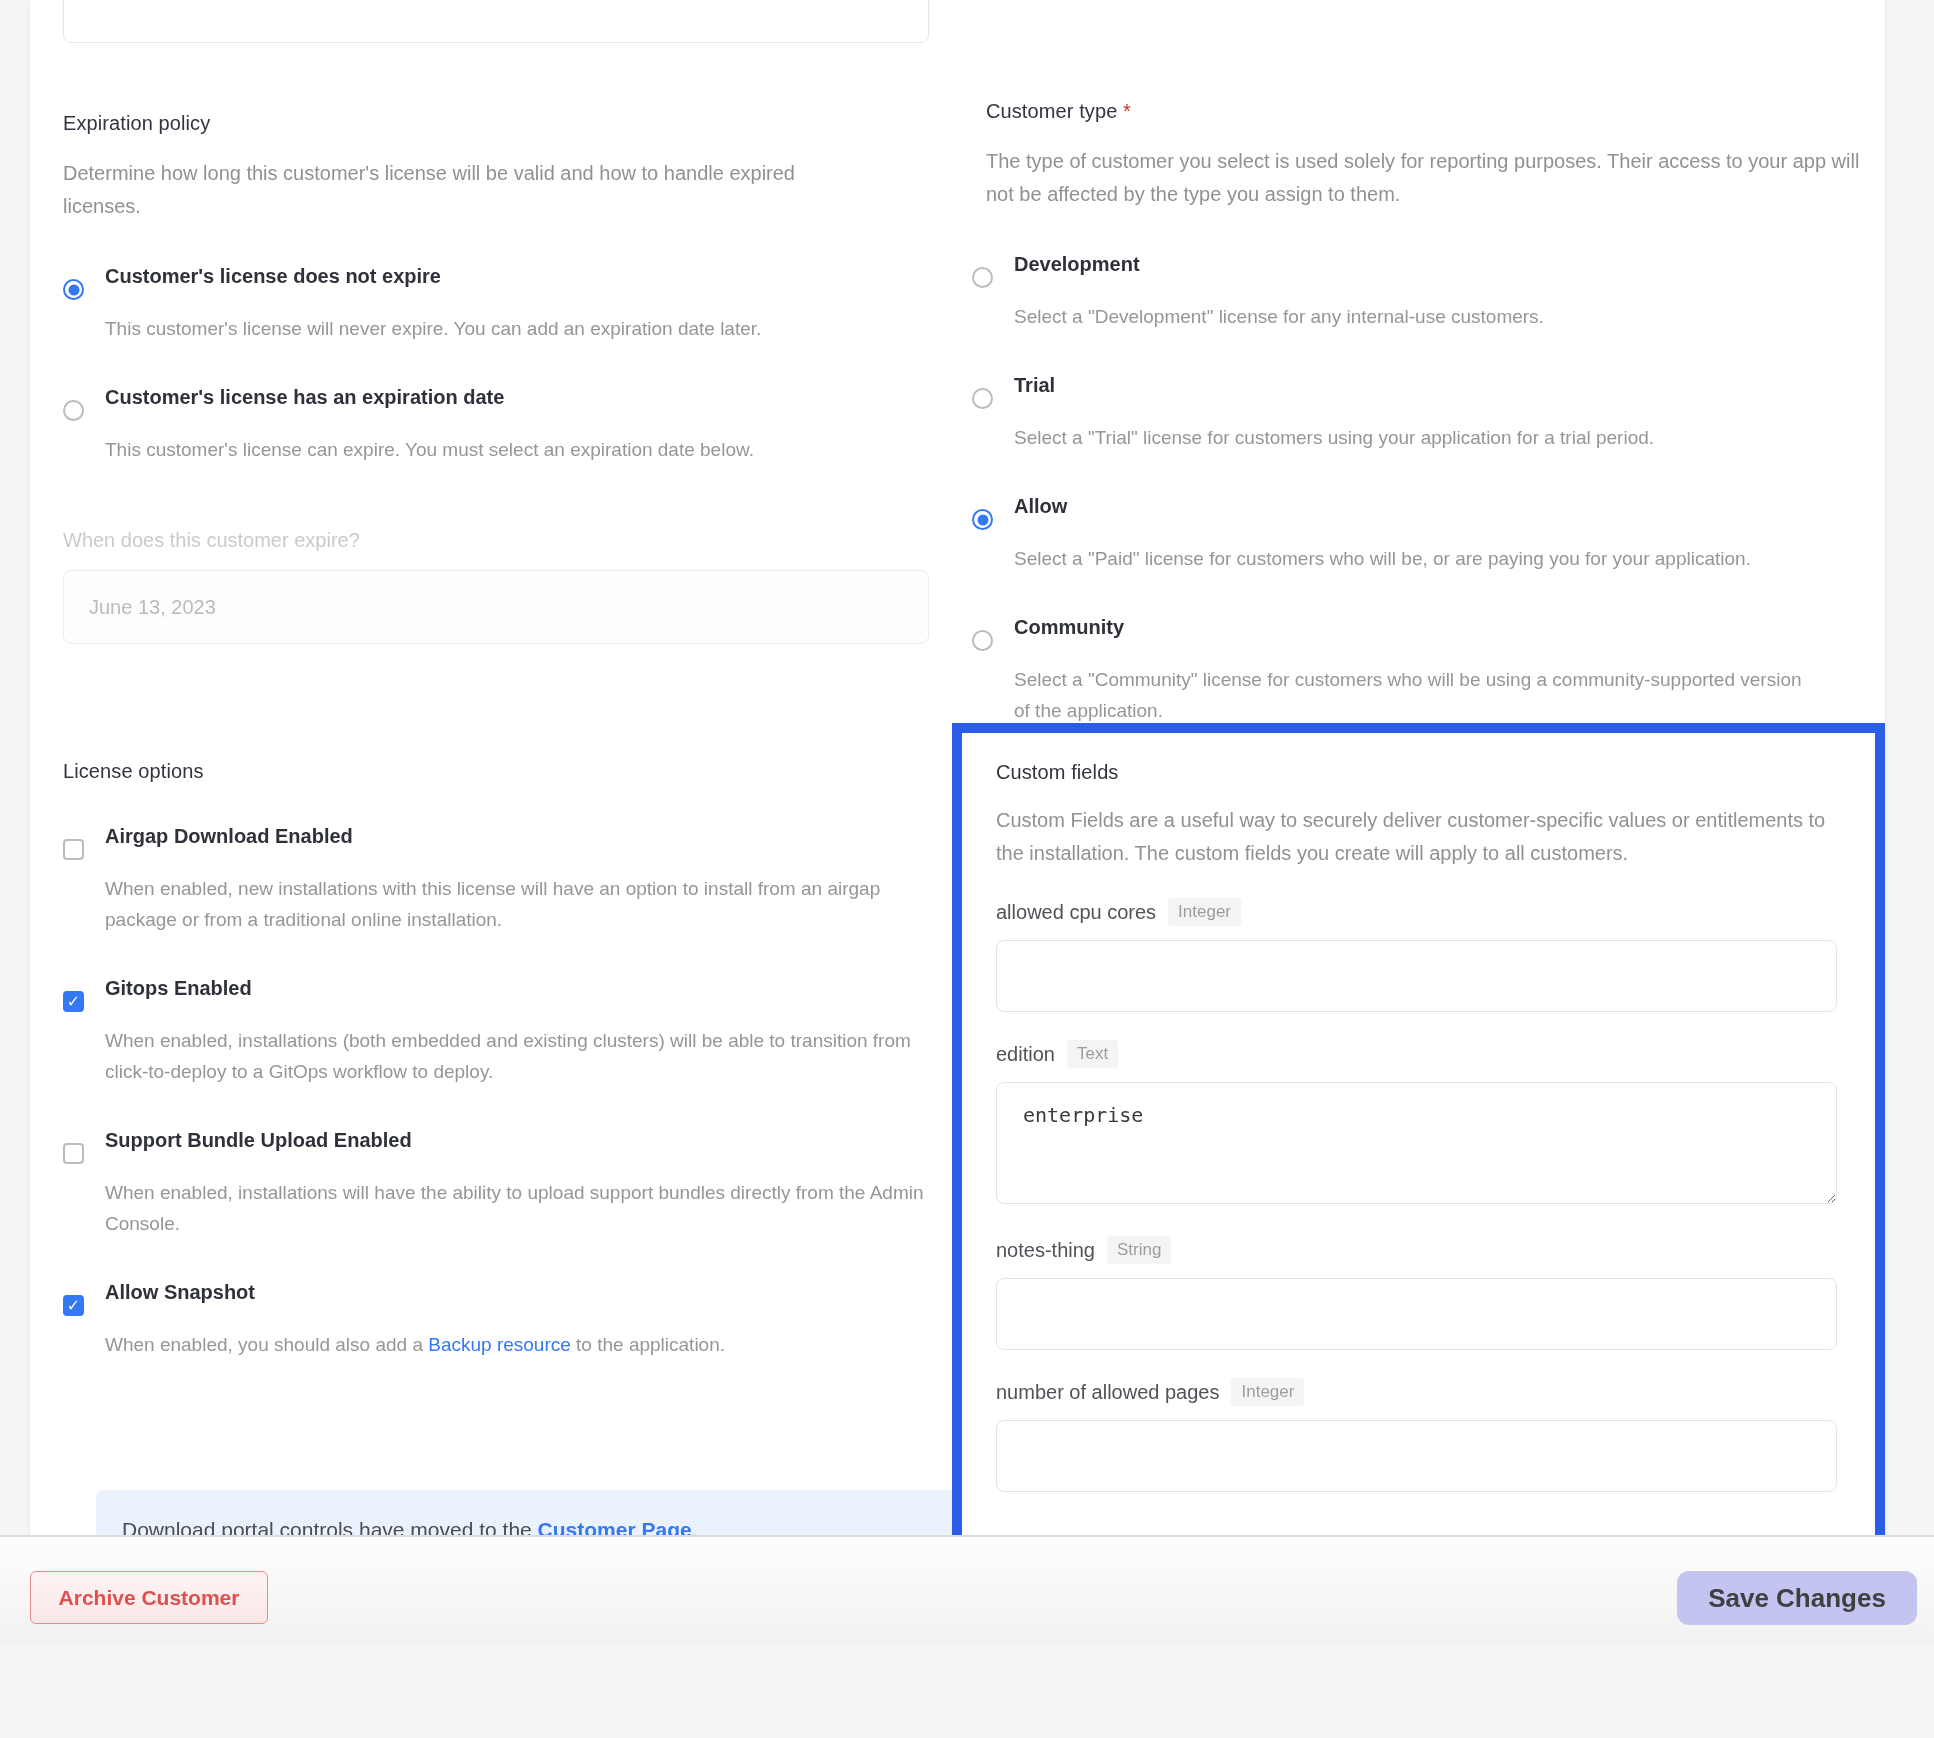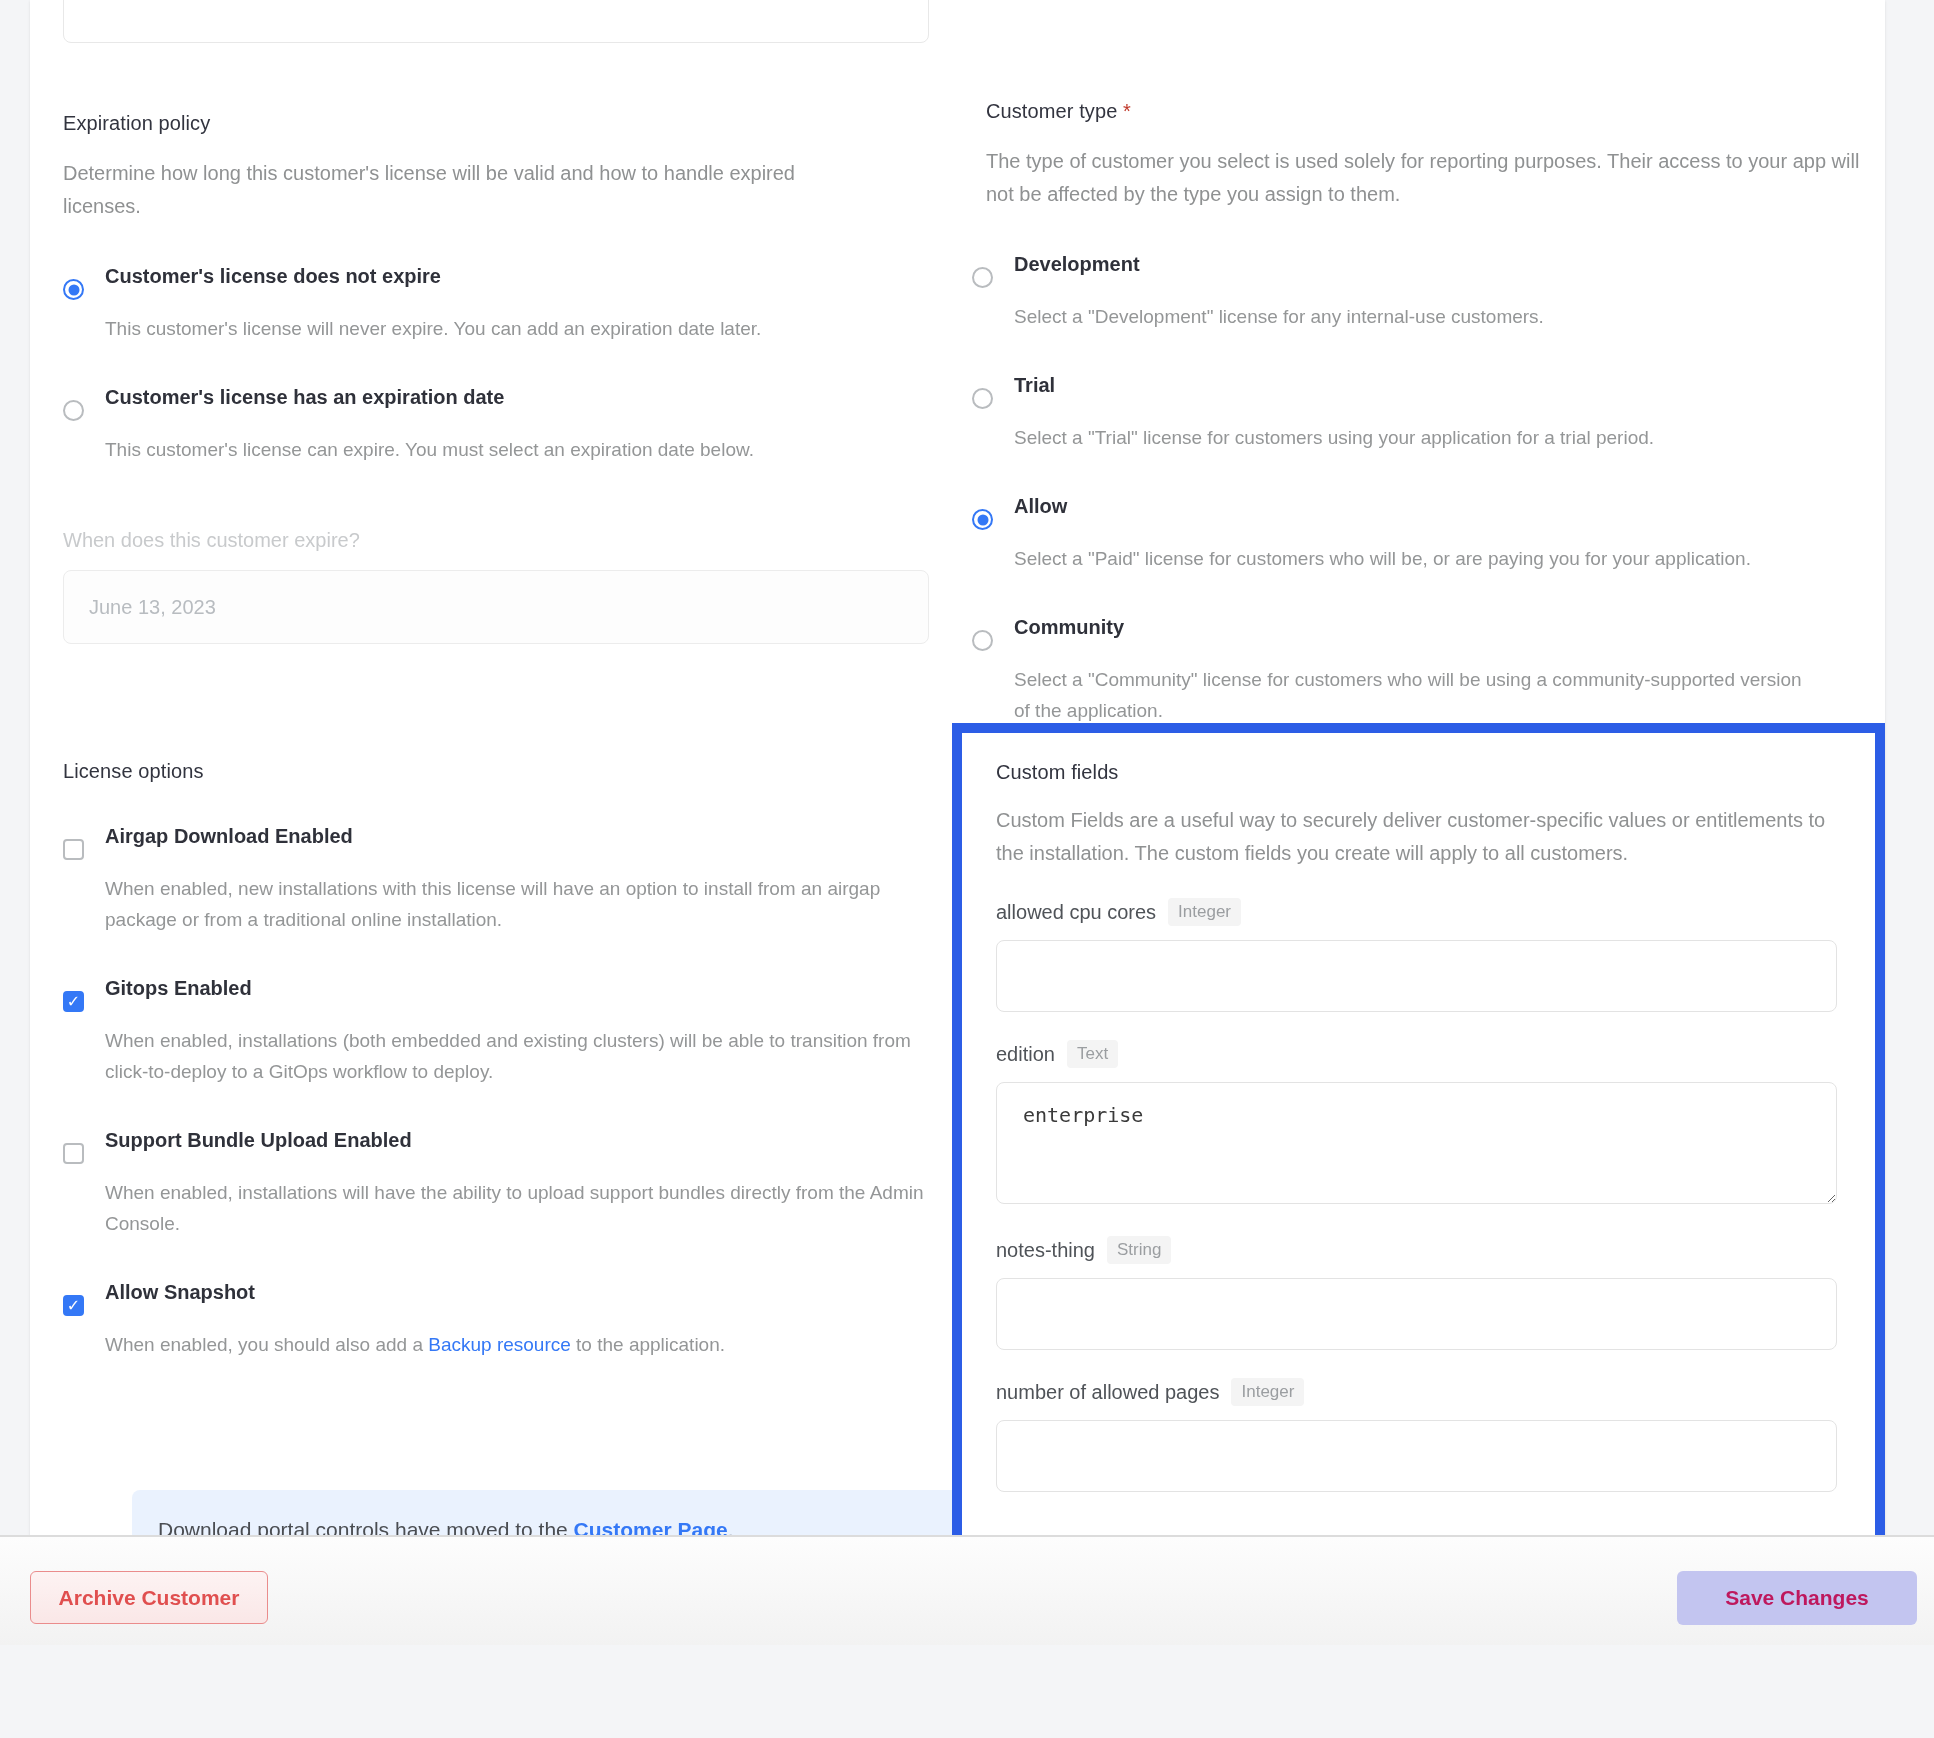--- a/index.html
+++ b/index.html
@@ -57,21 +57,21 @@
     background:#fdfdfd; color:#b8bcc0; font-size:20px; padding:0 25px;
     font-family:"Liberation Sans","DejaVu Sans",sans-serif;
   }
   .gap-license { margin-top:116px; }
 
   a.inline-link { color:var(--accent,#3478f6); text-decoration:none; cursor:pointer; }
 
   .banner {
     position:absolute; left:33px; top:1478px; width:866px; height:80px;
     background:#eaf2fe; border-radius:8px; display:flex; align-items:center; padding:0 26px;
-    font-size:21px; color:#4a4d52;margin-left:36px;
+    font-size:21px; color:#4a4d52;
   }
   .banner b a.inline-link { font-weight:700; }
 
   .custom-box {
     position:absolute; left:0; top:723px; width:933px; height:869px;
     border:10px solid var(--highlight,#2c5de6); background:#fff; padding:28px 38px 0 34px;
   }
   .cf-desc { font-size:20px; color:#8f9192; line-height:33px; margin-top:20px; }
   .cf-field { margin-top:28px; }
   .cf-label-row { display:flex; align-items:center;text-align:center; }
@@ -99,22 +99,22 @@
   }
   .archive-btn {
     position:absolute; left:30px; top:34px; width:238px; height:53px;
     border:1px solid #ea8c8c; border-radius:6px;
     background:linear-gradient(#fdf3f3,#fae7e7);
     color:#e04f4f; font-weight:700; font-size:21px; cursor:pointer;
     font-family:"Liberation Sans","DejaVu Sans",sans-serif;
   }
   .save-btn {
     position:absolute; right:17px; top:34px; width:240px; height:54px;
-    border:none; border-radius:6px; background:#c3c5f0;
-    color:#be185d; font-weight:700; font-size:21px; cursor:default;
+    border:none; border-radius:12px; background:#c3c5f0;
+    color:#404040; font-weight:700; font-size:26px; cursor:default;
     font-family:"Liberation Sans","DejaVu Sans",sans-serif;
   }
 </style>
 </head>
 <body>
 
 <div class="card">
 
   <div class="partial-input">
     

